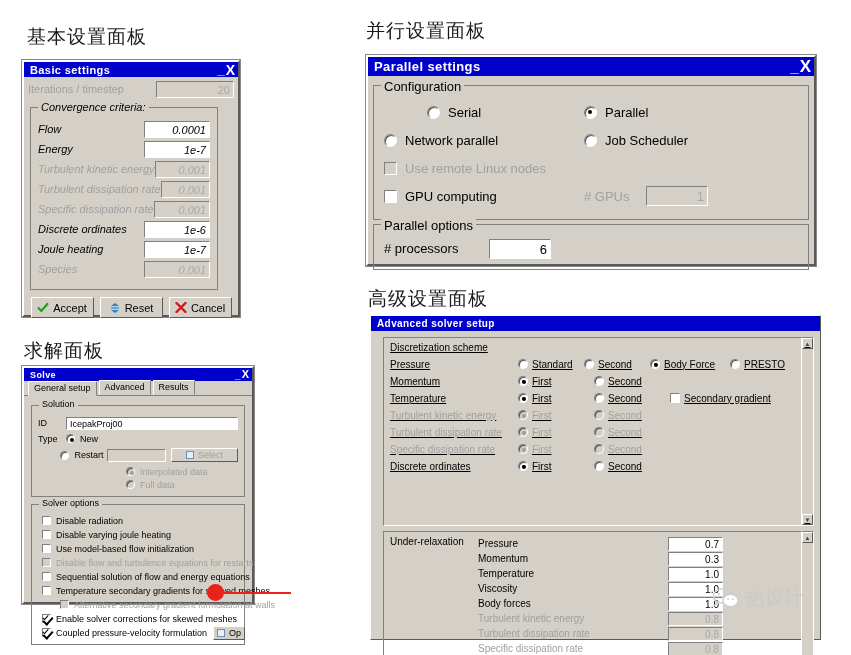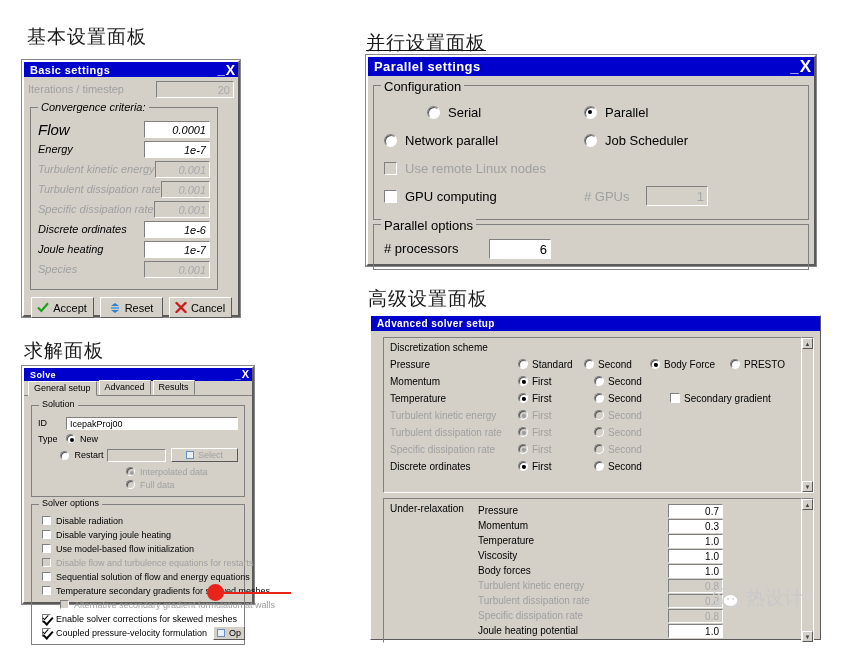--- a/index.html
+++ b/index.html
@@ -185,21 +185,21 @@
           <div class="row" style="height: 18px;">
             <span class="lbl dis" style="font-size: 11px; width: 128px;">Iterations / timestep</span>
             <span class="field dis" style="flex: 1 1 0%;">20</span>
           </div>
         </div>
 
       <div class="group" style="margin:9px 16px 4px 2px; padding:12px 7px 9px 7px;font-style:italic;">
         <span class="glabel">Convergence criteria:</span>
         <div id="basic-criteria">
             <div class="row" style="height: 18px;">
-              <span class="lbl" style="font-size: 15px; flex: 1 1 0%;">Flow</span>
+              <span class="lbl" style="font-size: 11px; flex: 1 1 0%;">Flow</span>
               <span class="field" style="width: 66px;">0.0001</span>
             </div>
             <div class="row" style="height: 18px;">
               <span class="lbl" style="font-size: 11px; flex: 1 1 0%;">Energy</span>
               <span class="field" style="width: 66px;">1e-7</span>
             </div>
             <div class="row" style="height: 18px;">
               <span class="lbl dis" style="font-size: 11px; flex: 1 1 0%;">Turbulent kinetic energy</span>
               <span class="field dis" style="width: 66px;">0.001</span>
             </div>
@@ -250,21 +250,21 @@
               <svg width="12" height="11" viewBox="0 0 12 11">
                 <path d="M1.5 1 L10.5 10 M10.5 1 L1.5 10" stroke="#d01818" stroke-width="2.4" stroke-linecap="round"></path>
               </svg>
             </span>
             <span>Cancel</span>
           </span>
         </div>
     </div>
   </div>
 
-  <div class="cn-caption" style="left:366px; top:30px;text-decoration:underline;">并行设置面板</div>
+  <div class="cn-caption" style="left:366px; top:18px;">并行设置面板</div>
 
   <div class="dlg" style="left:366px; top:55px; width:450px; height:211px;">
     <div class="titlebar" style="height:19px; font-size:13px;">
       <span class="ttl">Parallel settings</span>
       <span class="tb-btns">
         <span class="tb-btn tb-min" style="font-size:15px;">_</span>
         <span class="tb-btn tb-close" style="font-size:17px;">X</span>
       </span>
     </div>
 
@@ -451,21 +451,21 @@
   <div class="anno-line" style="left:219px; top:592px; width:72px;"></div>
   <div class="anno-dot" style="left:207px; top:584px;"></div>
 
   <div class="cn-caption" style="left:368px; top:286px;">高级设置面板</div>
 
   <div class="dlg plain" style="left:370px; top:315px; width:451px; height:325px; border-width:1px;">
     <div class="titlebar" style="height:15px; font-size:10px;">
       <span class="ttl">Advanced solver setup</span>
     </div>
 
-    <div style="display:flex; margin:6px 6px 0 12px; height:156px;">
+    <div style="display:flex; margin:6px 6px 0 12px; height:189px;text-decoration:underline;">
       <div class="group inset" style="flex:1; margin:0; padding:4px 6px 2px 6px; overflow:hidden;">
         <div class="lbl" style="font-size:10px; margin-bottom:3px;">Discretization scheme</div>
         <div id="adv-disc">
             <div class="row" style="height: 16px; margin-bottom: 1px;">
               <span class="lbl" style="font-size: 10px; width: 128px; flex: 0 0 auto;">Pressure</span>
               <span style="display: flex; align-items: center;">
                 <span class="ctl" style="gap: 4px; width: 66px;">
                   <span class="radio" style="width: 10px; height: 10px;"></span>
                   <span class="lbl" style="font-size: 10px;">Standard</span>
                 </span>

